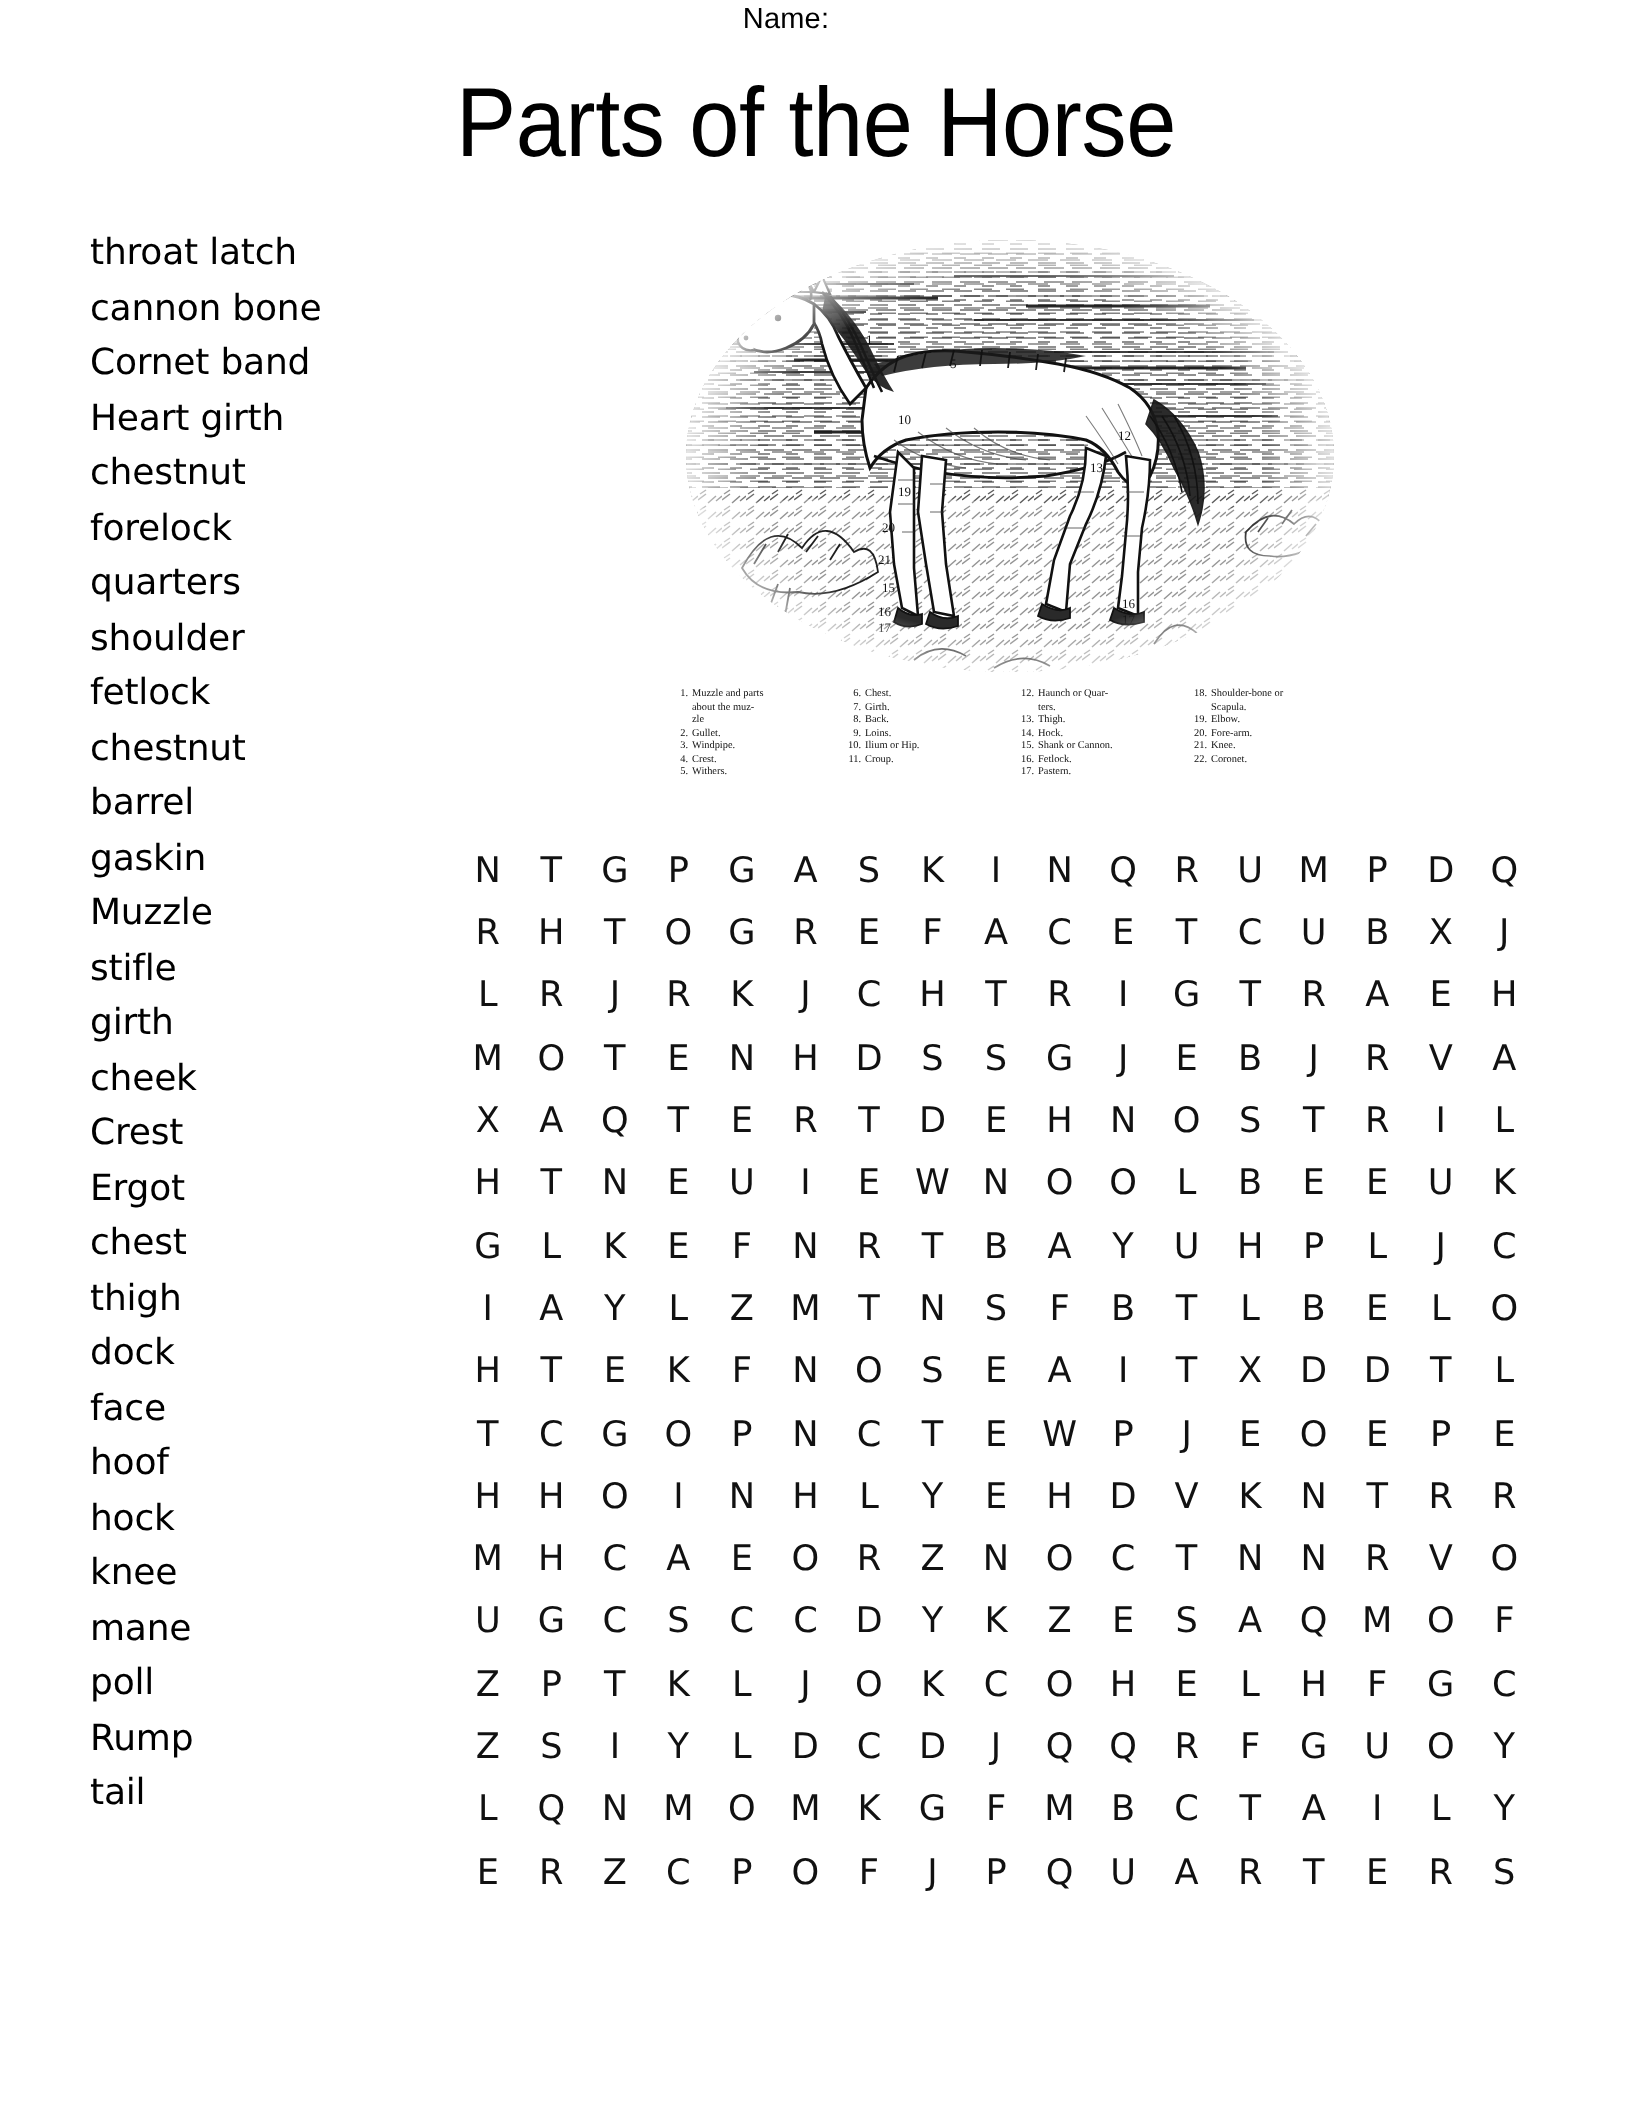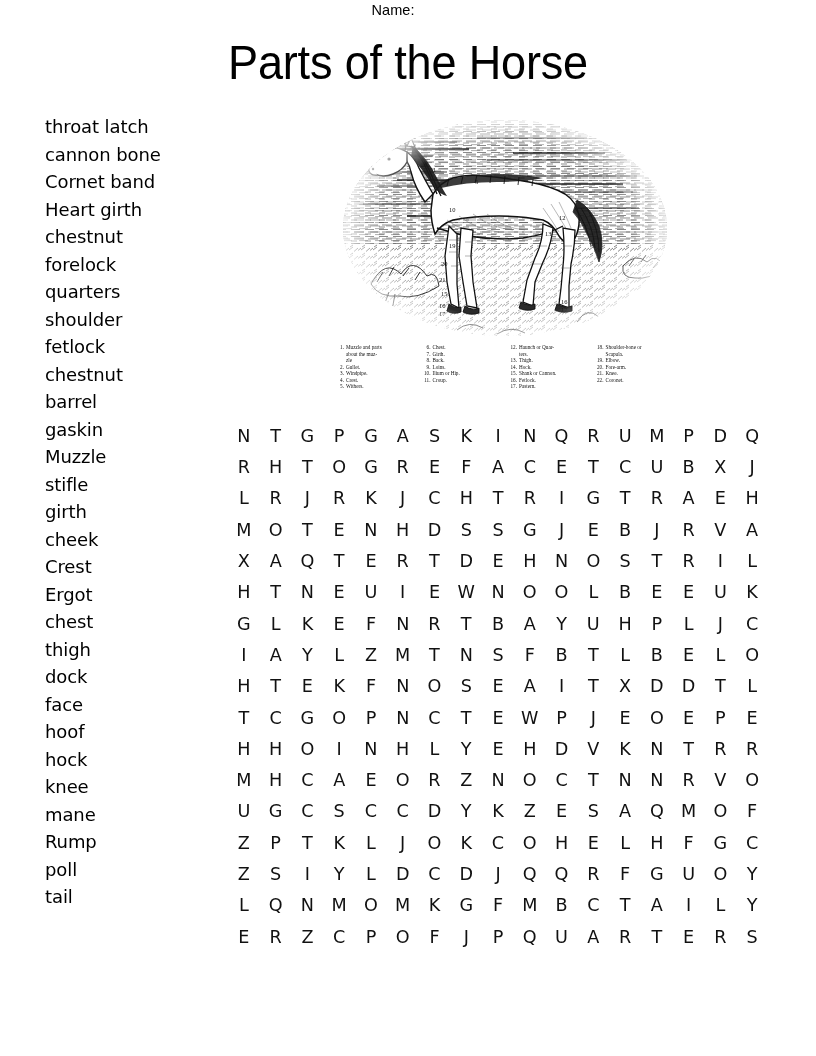--- a/index.html
+++ b/index.html
@@ -156,22 +156,22 @@
     <div class="word-item">Crest</div>
     <div class="word-item">Ergot</div>
     <div class="word-item">chest</div>
     <div class="word-item">thigh</div>
     <div class="word-item">dock</div>
     <div class="word-item">face</div>
     <div class="word-item">hoof</div>
     <div class="word-item">hock</div>
     <div class="word-item">knee</div>
     <div class="word-item">mane</div>
+    <div class="word-item">poll</div>
     <div class="word-item">Rump</div>
-    <div class="word-item">poll</div>
     <div class="word-item">tail</div>
   </div>
 
 <div class="illustration">
   <svg class="illus-svg" viewBox="0 0 336 230">
     <defs>
 
       <pattern id="skyHatch" width="14" height="7" patternUnits="userSpaceOnUse">
         <rect width="14" height="7" fill="#ffffff"></rect>
         <path d="M0 1.5 H9 M3 4 H13 M0 6 H6" stroke="#3a3a3a" stroke-width="0.8" fill="none" opacity="0.75"></path>

